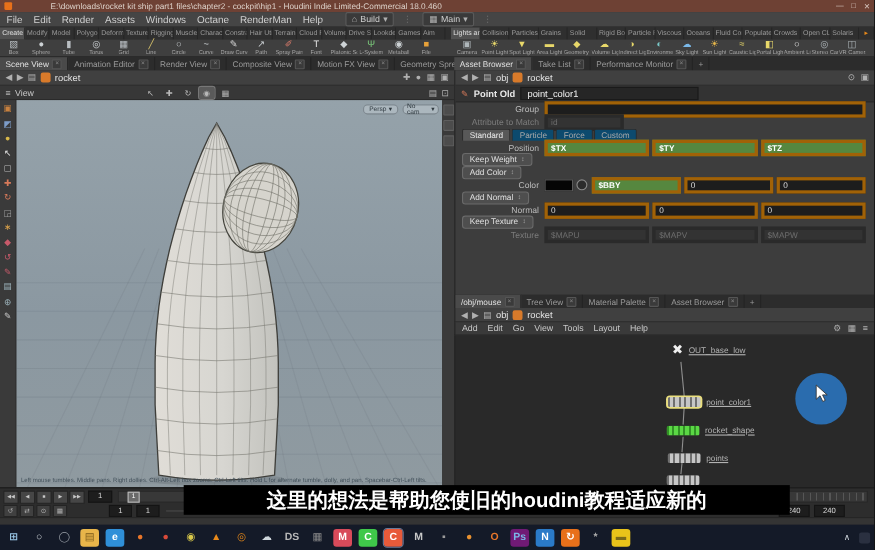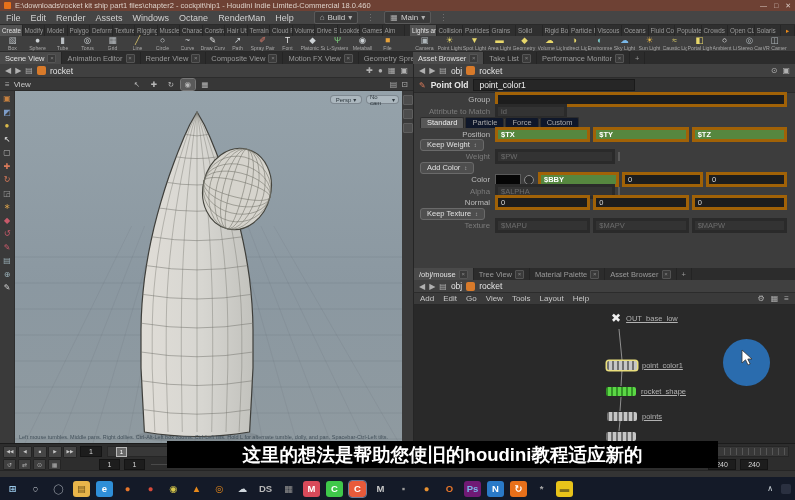--- a/index.html
+++ b/index.html
@@ -3,21 +3,21 @@
 <meta charset="utf-8">
 <style>
   html,body{margin:0;padding:0;background:#000;}
   .screen{position:relative;width:795px;height:500px;overflow:hidden;background:#2d2d2d;
     font-family:"Liberation Sans","DejaVu Sans",sans-serif;-webkit-font-smoothing:antialiased;}
   .abs{position:absolute;}
   
   .titlebar{left:0;top:0;width:795px;height:11px;background:#6e4134;display:flex;align-items:center;
     padding:0 4px;box-sizing:border-box;gap:4px;}
   .titlebar .appic{width:7px;height:7px;background:#e8701a;border-radius:1px;flex:0 0 auto;}
-  .titlebar .ttext{font-size:7.5px;color:#ddd2ca;white-space:nowrap;overflow:hidden;flex:1;}
+  .titlebar .ttext{font-size:7.5px;color:#ddd2ca;white-space:nowrap;overflow:hidden;flex:1;margin-left:31px;}
   .wctl{display:flex;gap:7px;color:#d8c8c0;font-size:7px;}
   
   .menubar{left:0;top:11px;width:795px;height:14px;background:#454545;display:flex;align-items:center;
     padding:0 6px;box-sizing:border-box;border-bottom:1px solid #2a2a2a;}
   .menu-item{font-size:9px;color:#d0d0d0;margin-right:10px;cursor:default;}
   .desk-sel{display:flex;align-items:center;gap:3px;background:#3a3a3a;border:1px solid #5a5a5a;
     border-radius:2px;height:11px;padding:0 5px;font-size:8px;color:#d0d0d0;margin-left:10px;}
   .desk-sel .di{font-size:8px;color:#b0b0b0;}
   .vsep{color:#777;font-size:8px;margin-left:8px;}
   
@@ -88,21 +88,21 @@
   .plabel.dim{color:#7c7c7c;}
   .pfield{background:#1d1d1d;border:3px solid #a16207;color:#dcdcdc;font-size:7.5px;height:9px;
     line-height:9px;padding:0 3px;box-sizing:content-box;}
   .pfield.green{background:#56873f;color:#fff;font-weight:bold;}
   .pfield.disabled{background:#333;color:#6d6d6d;border-color:#2a2a2a;}
   .f3{flex:1;margin-right:3px;}
   .pbtn{margin-left:6px;background:#4e4e4e;border:1px solid #6a6a6a;border-radius:3px;color:#e0e0e0;
     font-size:7.5px;height:10px;line-height:10px;padding:0 6px;display:flex;align-items:center;gap:4px;}
   .pbtn .ud{font-size:6px;color:#a8a8a8;}
   .ptabs2{display:flex;margin-left:6px;height:11px;align-items:flex-end;}
-  .ptab2{font-size:7.5px;color:#a8a8a8;background:#0f172a;border:1px solid #2c2c2c;border-bottom:none;
+  .ptab2{font-size:7.5px;color:#a8a8a8;background:#0c4a6e;border:1px solid #2c2c2c;border-bottom:none;
     padding:0 6px;height:10px;line-height:10px;border-radius:2px 2px 0 0;margin-right:1px;}
   .ptab2.active{background:#585858;color:#ececec;}
   .chk{width:8px;height:8px;background:#262626;border:1px solid #5a5a5a;margin-right:4px;}
   .chklabel{font-size:7.8px;color:#c4c4c4;}
   .swatch{width:24px;height:9px;background:#050505;border:1px solid #5a5a5a;margin-right:3px;}
   .cpick{width:8px;height:8px;border-radius:50%;background:#2c2c2c;border:1px solid #8a8a8a;margin-right:4px;}
   .slidertick{width:2px;height:9px;background:#5c5c5c;margin-left:3px;}
   
   .net-tabs{left:413px;top:268px;width:382px;height:12px;background:#2c2c2c;display:flex;border-left:1px solid #252525;box-sizing:border-box;}
   .net-pathbar{left:413px;top:280px;width:382px;height:13px;background:#404040;display:flex;align-items:center;
@@ -596,42 +596,38 @@
       <span class="pfield green f3">$TY</span>
       <span class="pfield green f3" style="margin-right:0;">$TZ</span>
     </div>
     <div class="prow">
       <span class="pbtn">
         <span>Keep Weight</span>
         <span class="ud">↕</span>
       </span>
     </div>
     <div class="prow">
-      <span class="plabel dim">Weight</span>
-      <span class="pfield disabled" style="width:108px;">$PW</span>
-      <span class="slidertick"></span>
-    </div>
-    <div class="prow">
       <span class="pbtn">
         <span>Add Color</span>
         <span class="ud">↕</span>
       </span>
     </div>
     <div class="prow">
       <span class="plabel">Color</span>
       <span class="swatch"></span>
       <span class="cpick"></span>
       <span class="pfield green f3">$BBY</span>
       <span class="pfield f3">0</span>
       <span class="pfield f3" style="margin-right:0;">0</span>
     </div>
     <div class="prow">
-      <span class="plabel dim">Alpha</span>
-      <span class="pfield disabled" style="width:108px;">$ALPHA</span>
-      <span class="slidertick"></span>
+      <span class="pbtn">
+        <span>Add Normal</span>
+        <span class="ud">↕</span>
+      </span>
     </div>
     <div class="prow">
       <span class="plabel">Normal</span>
       <span class="pfield f3">0</span>
       <span class="pfield f3">0</span>
       <span class="pfield f3" style="margin-right:0;">0</span>
     </div>
     <div class="prow">
       <span class="pbtn">
         <span>Keep Texture</span>

